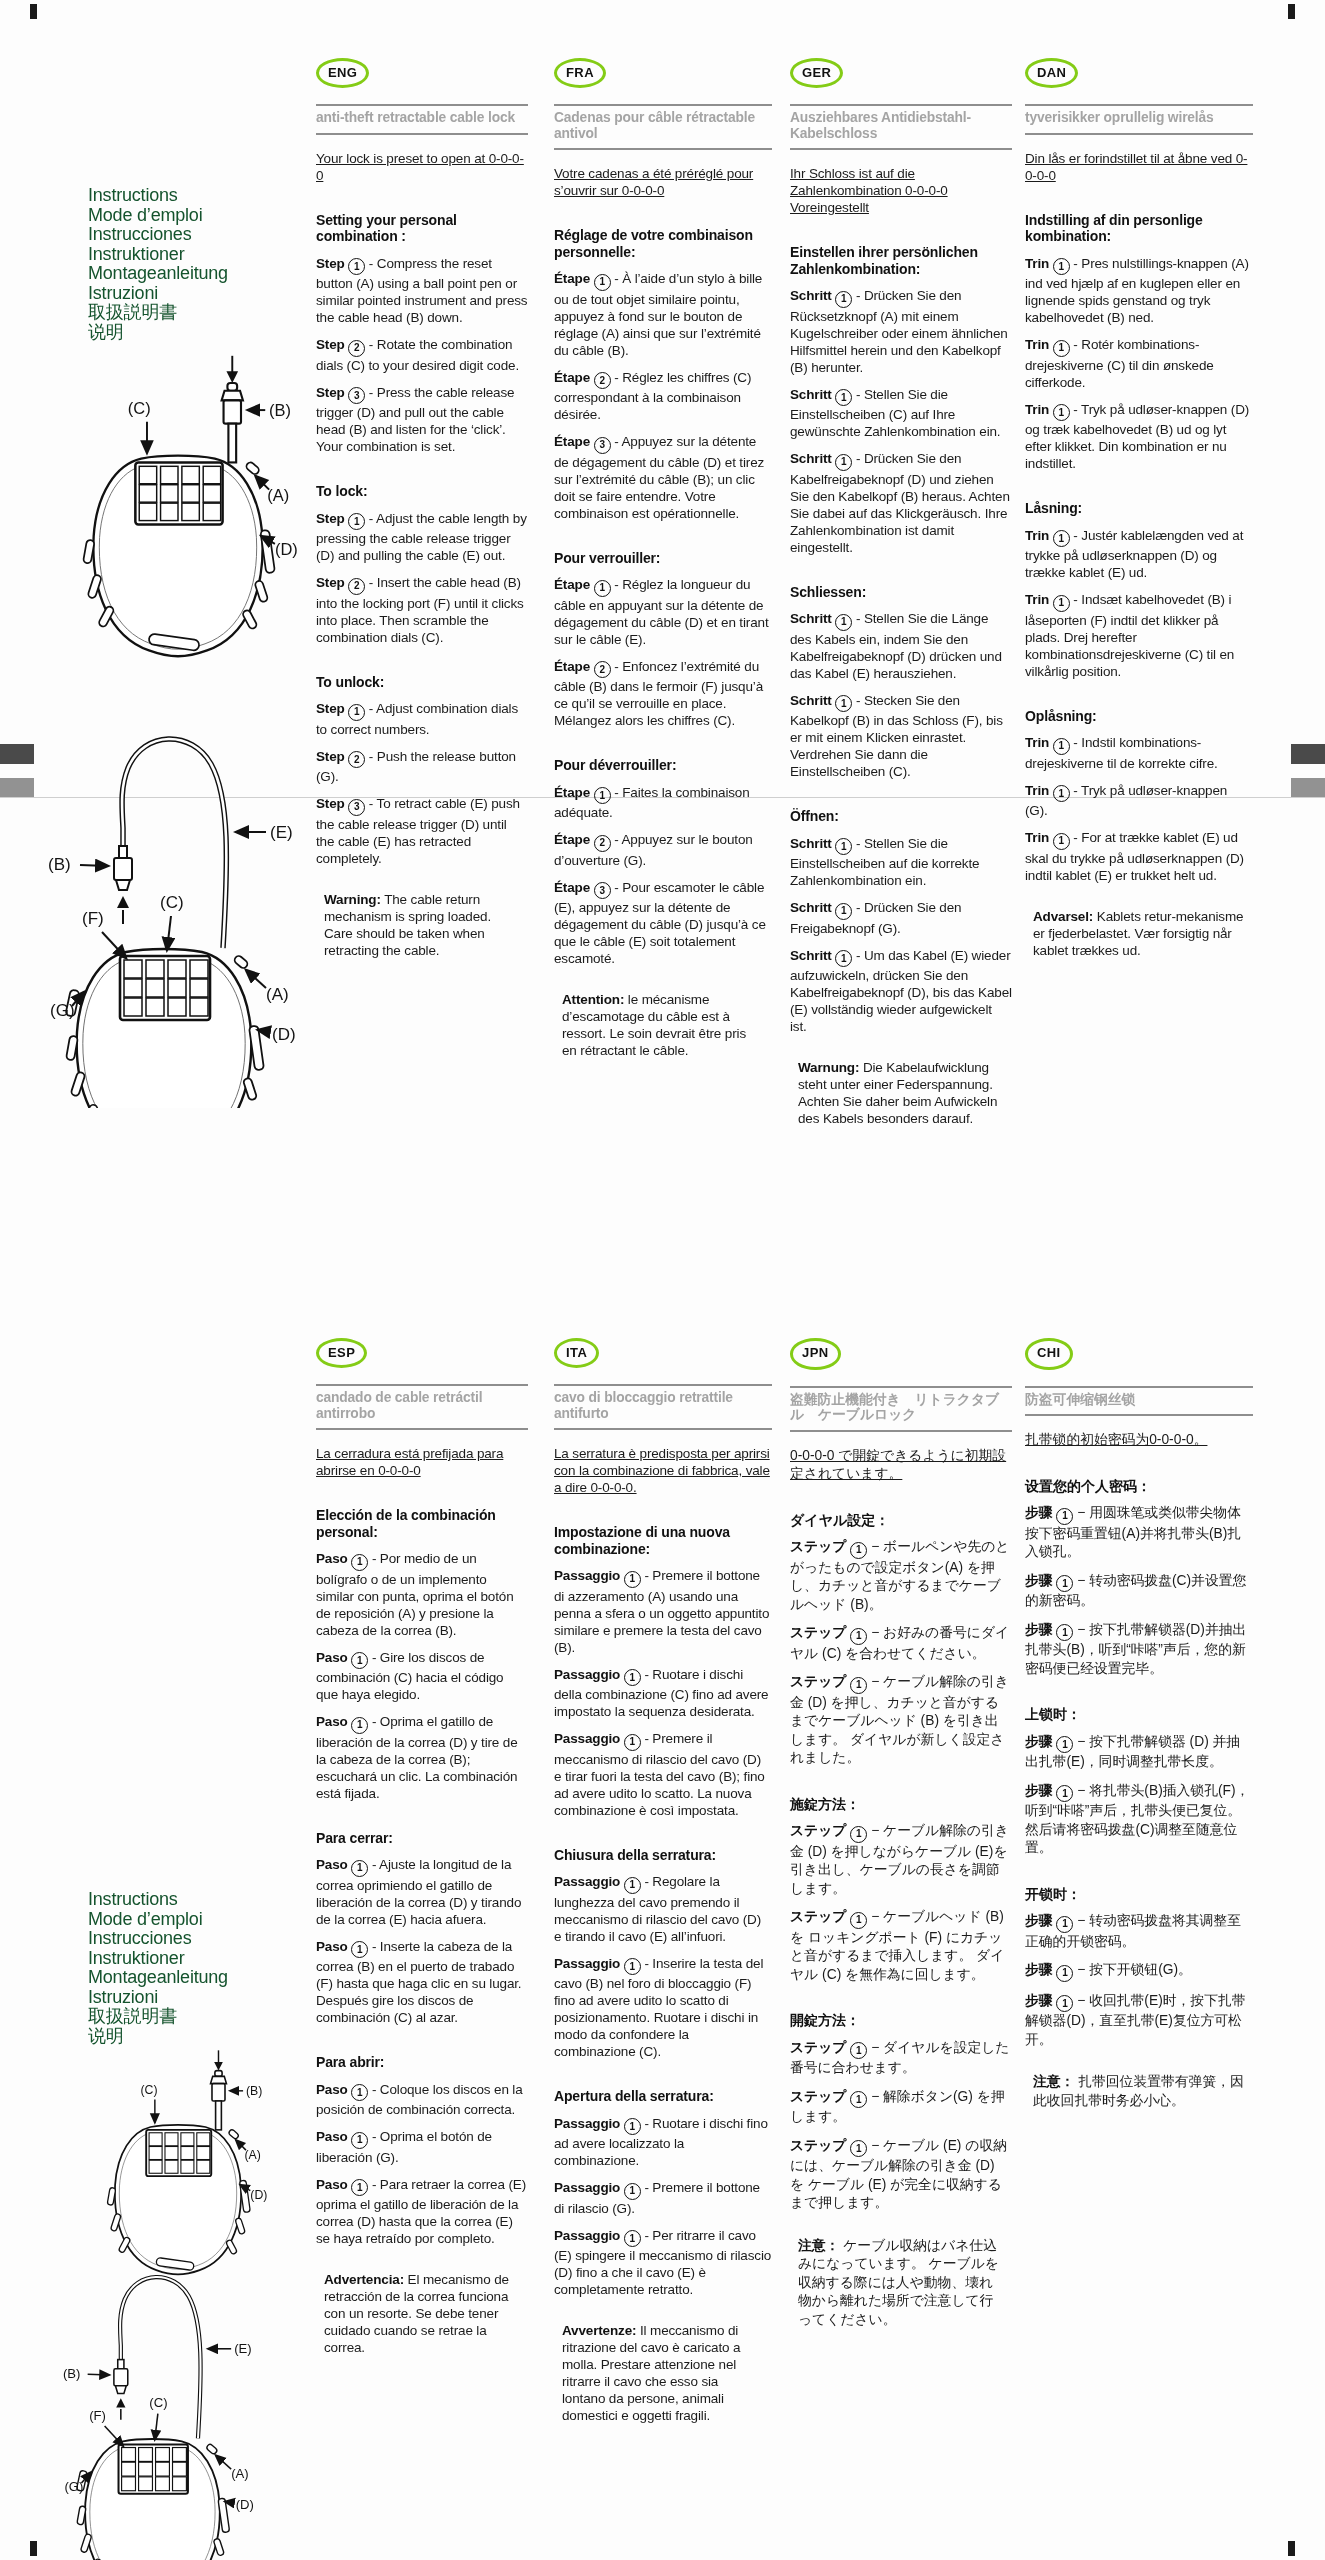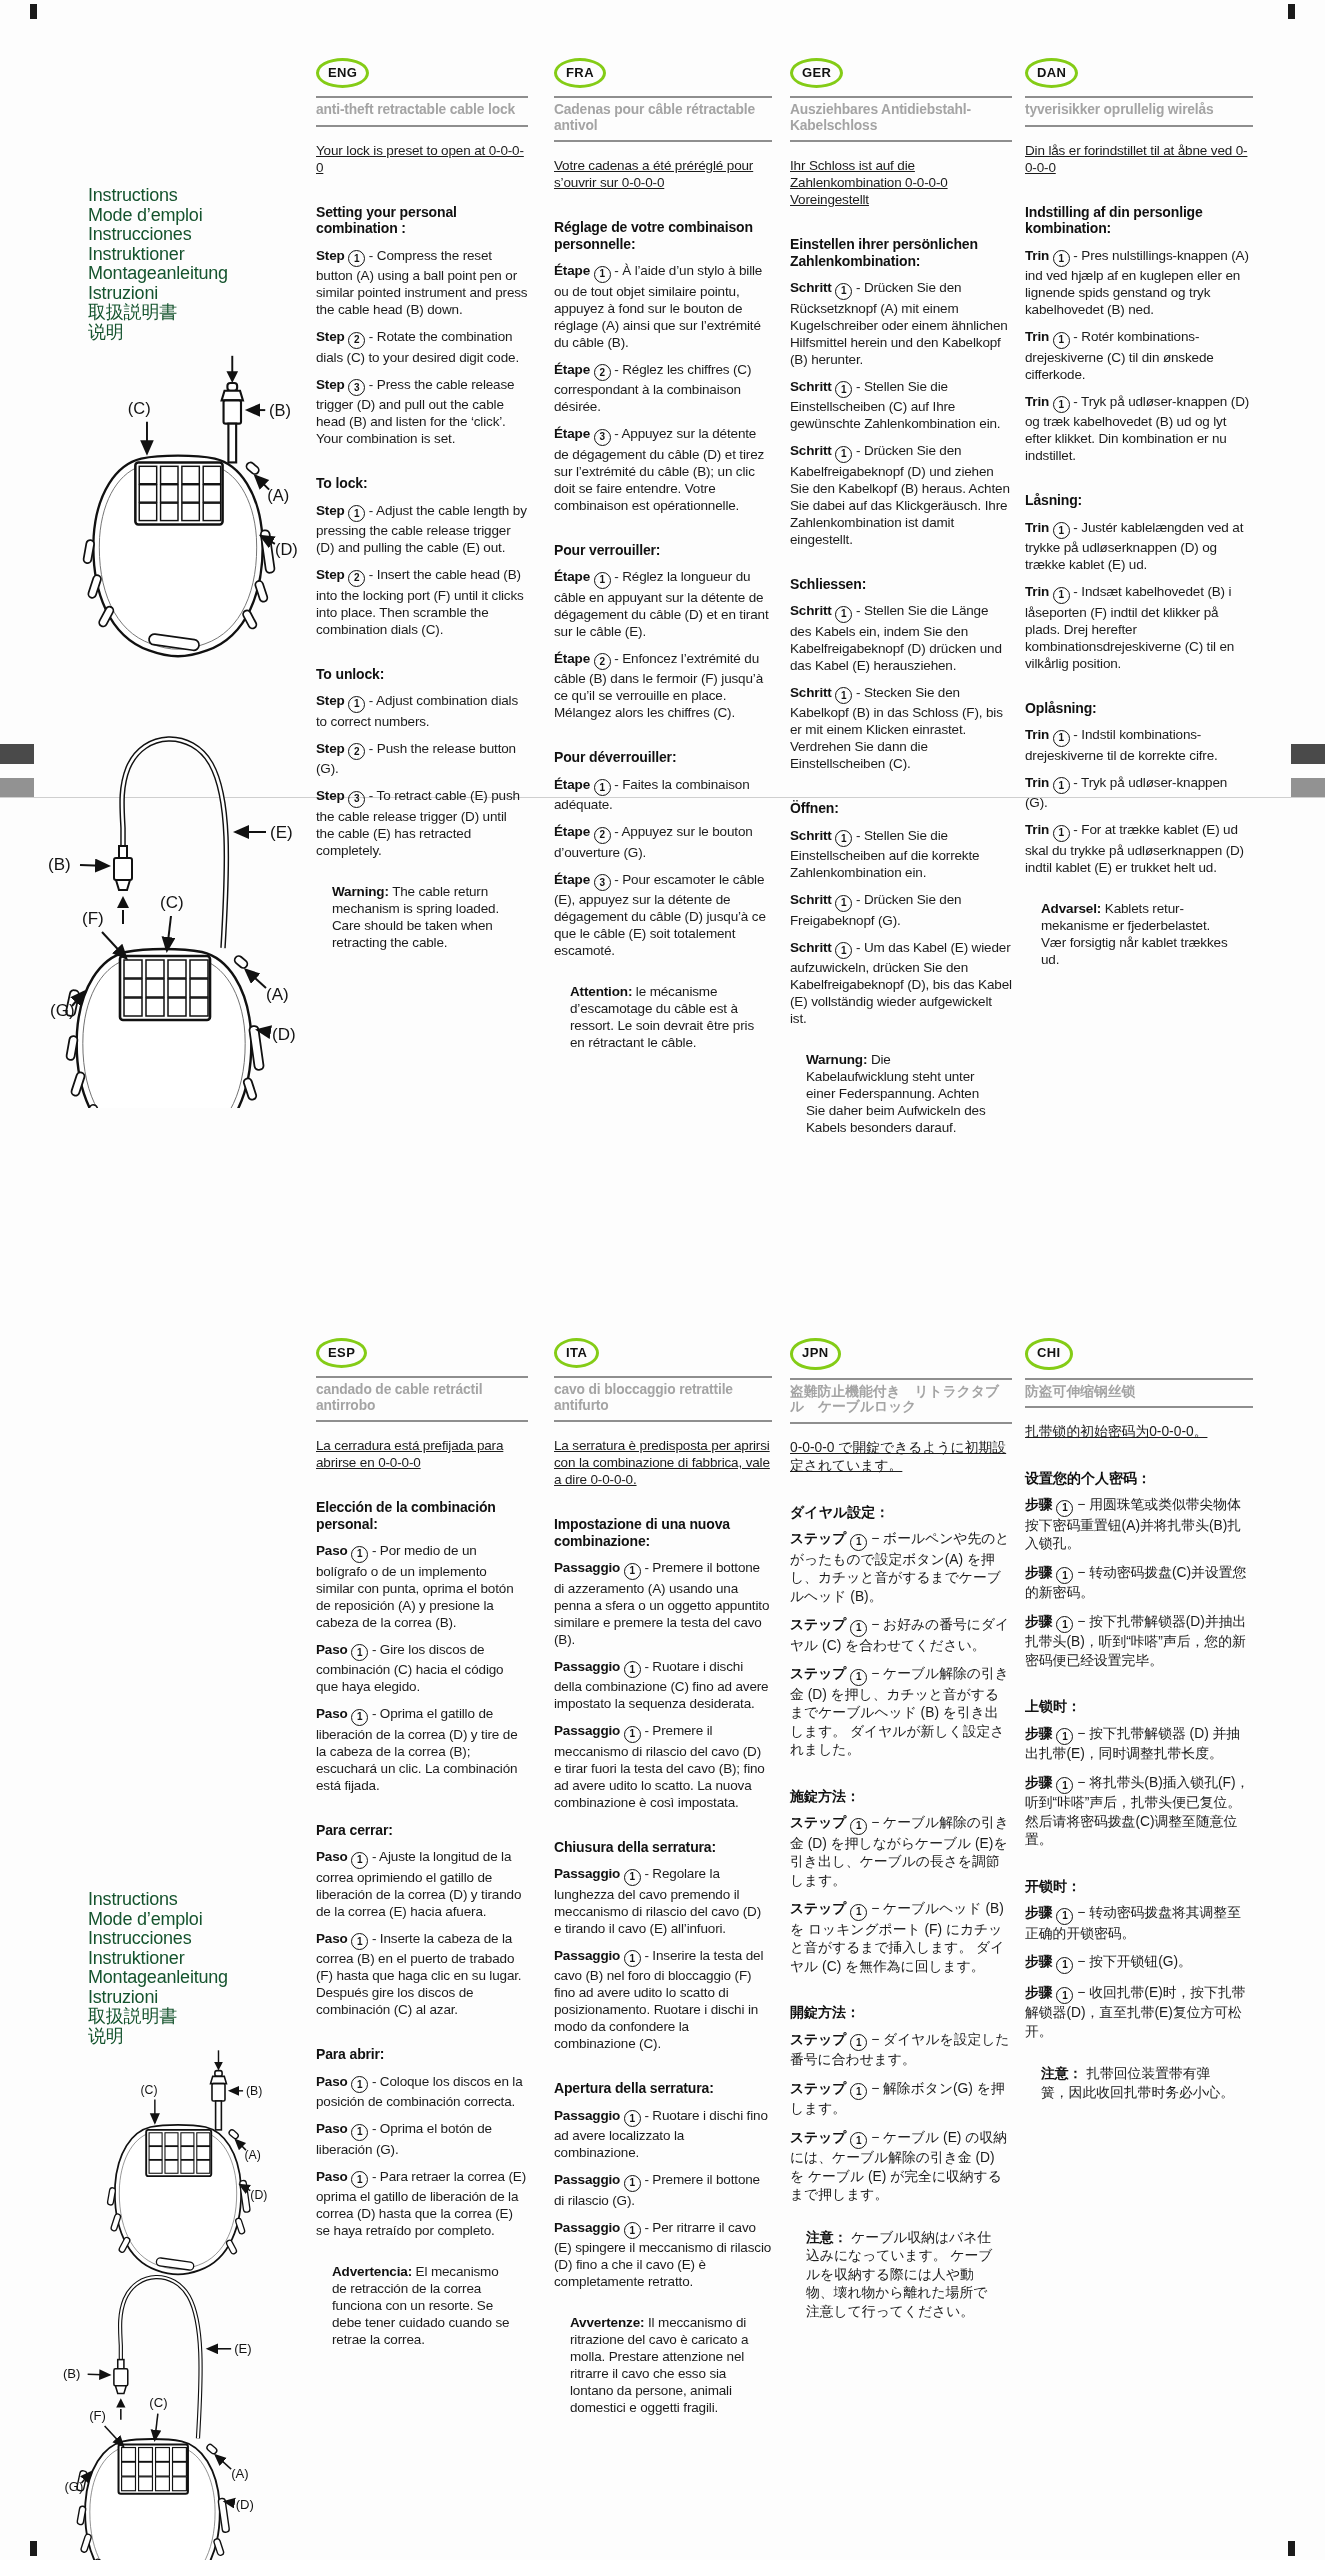--- a/index.html
+++ b/index.html
@@ -30,26 +30,26 @@
   .diag-slot svg{display:block;width:100%;height:auto;}
   #panel-0 .d1{left:52px;top:350px;width:252px;}
   #panel-0 .d2{left:26px;top:678px;width:280px;}
   #panel-1 .d1{left:84px;top:766px;width:188px;}
   #panel-1 .d2{left:46px;top:950px;width:216px;}
 
   .col{position:absolute;top:58px;font-size:13.5px;line-height:17px;letter-spacing:-0.15px;}
   .col.cjk{letter-spacing:0;font-size:13.8px;line-height:18.5px;}
   .badge{display:inline-block;border:3px solid #84cc16;border-radius:50%;padding:3px 9px 4px;
          font-weight:bold;font-size:13px;letter-spacing:.4px;color:#111;}
-  .subtitle{margin-top:8px;padding:4px 0 7px;border-top:2px solid #8e8e8e;border-bottom:2px solid #8e8e8e;
+  .subtitle{margin-top:16px;padding:4px 0 7px;border-top:2px solid #8e8e8e;border-bottom:2px solid #8e8e8e;
             color:#a4a4a4;font-weight:bold;font-size:13.8px;line-height:15.5px;}
   p.intro{margin:15px 0 0;text-decoration:underline;}
   h3.colh{margin:28px 0 4px;font-size:14px;line-height:16.5px;color:#111;}
   p.step{margin:10px 0 0;}
-  p.note{margin:24px 16px 0;}
+  p.note{margin:24px 8px 0;}
   .cnum{display:inline-flex;align-items:center;justify-content:center;width:15px;height:15px;
         border:1.6px solid #111;border-radius:50%;font-size:10px;font-weight:bold;color:#111;
         vertical-align:-2px;line-height:1;}
   b{color:#111;}
 
   .diag-text{font-family:"Liberation Sans",sans-serif;font-size:17px;fill:#141414;}
   .arrow{stroke:#111;stroke-width:2;fill:none;}
 </style>
 </head>
 <body>

